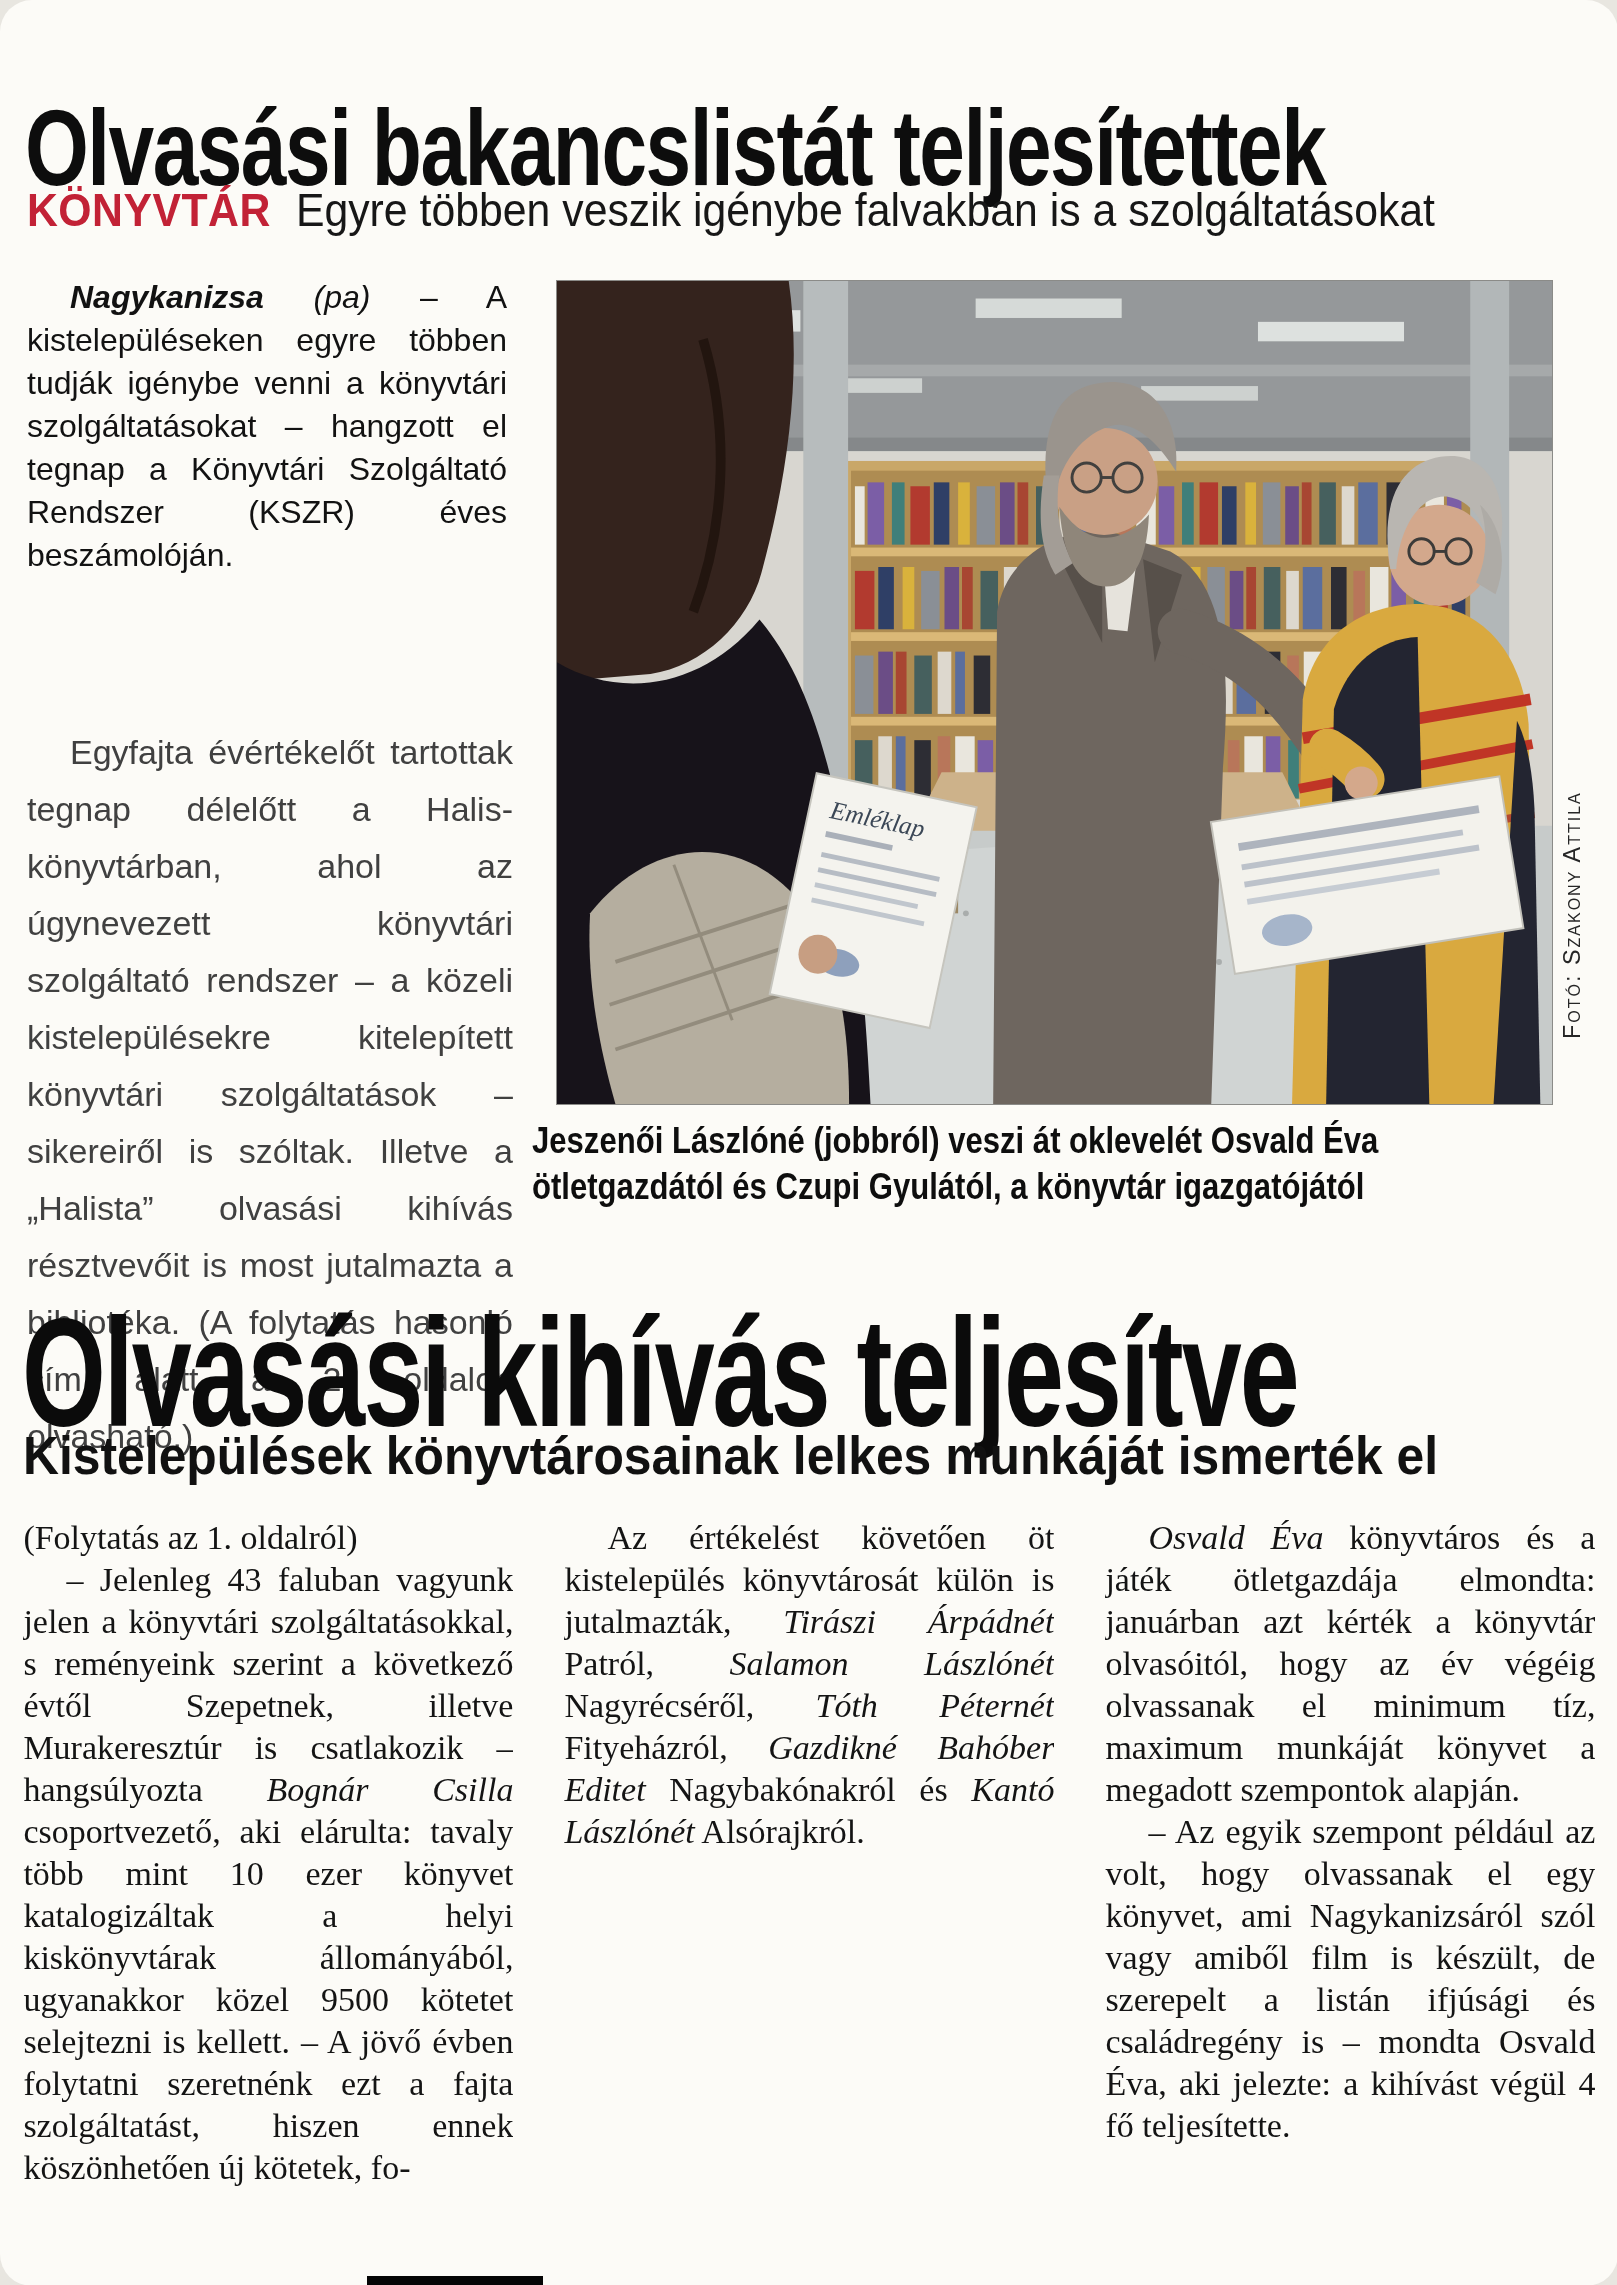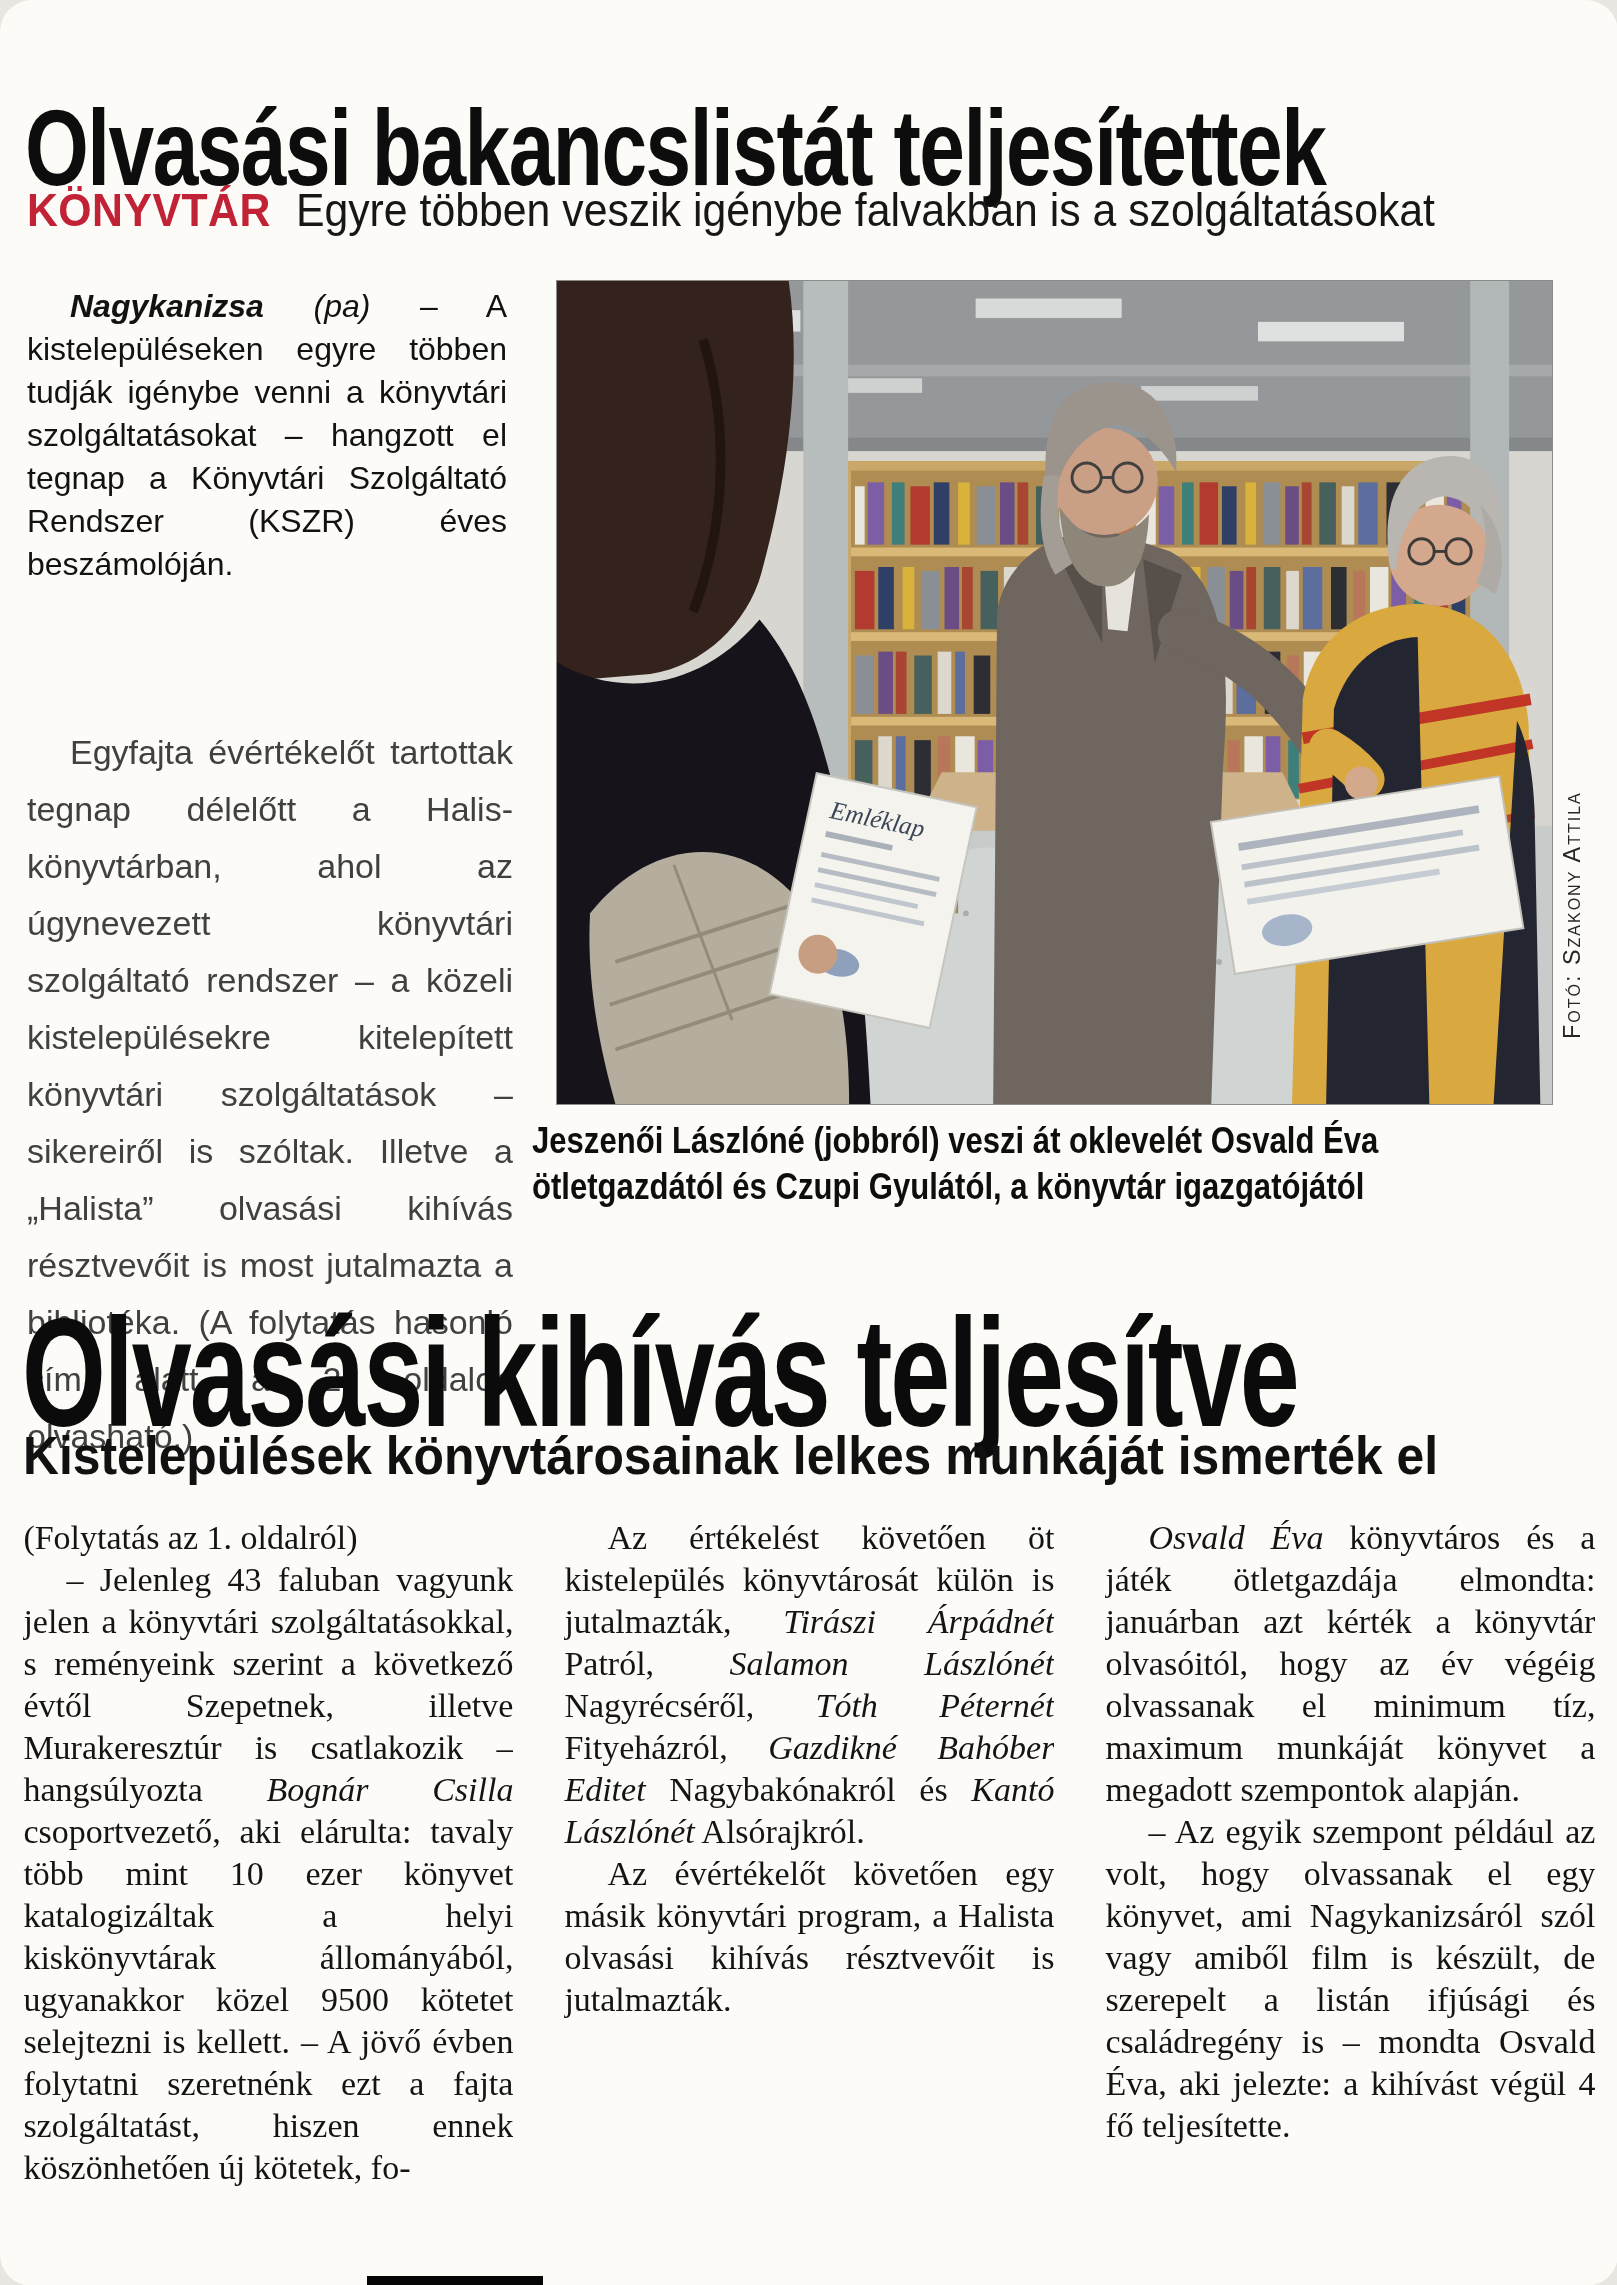--- a/index.html
+++ b/index.html
@@ -25,21 +25,21 @@
   }
   .kicker{
     position:absolute;left:27px;top:183px;white-space:nowrap;
     font-family:"Liberation Sans",sans-serif;font-size:46px;
     transform:scaleX(.93);transform-origin:0 0;
   }
   .kicker-label{font-weight:bold;color:#c22236;margin-right:27px;letter-spacing:0.5px;}
   .kicker-text{color:#171717;}
 
   .story1-lead{
-    position:absolute;left:27px;top:285px;width:480px;
+    position:absolute;left:27px;top:276px;width:480px;
     font-family:"Liberation Sans",sans-serif;
     font-size:32px;line-height:43px;text-align:justify;color:#121212;
   }
   .story1-body{
     position:absolute;left:27px;top:724px;width:486px;
     font-family:Liberation Sans, sans-serif;
     font-size:34px;line-height:57px;text-align:justify;color:#404040;
   }
 
   .photo{
@@ -362,21 +362,20 @@
   <h1 class="headline2">Olvasási kihívás teljesítve</h1>
   <div class="subhead2">Kistelepülések könyvtárosainak lelkes munkáját ismerték el</div>
 
   <div class="cols">
     <div class="col">
         <p class="center"><span>(Folytatás az 1. oldalról)</span></p>
         <p class="indent"><span>– Jelenleg 43 faluban vagyunk jelen a könyvtári szolgáltatásokkal, s reményeink szerint a következő évtől Szepetnek, illetve Murakeresztúr is csatlakozik – hangsúlyozta </span><span class="it">Bognár Csilla</span><span> csoportvezető, aki elárulta: tavaly több mint 10 ezer könyvet katalogizáltak a helyi kiskönyvtárak állományából, ugyanakkor közel 9500 kötetet selejtezni is kellett. – A jövő évben folytatni szeretnénk ezt a fajta szolgáltatást, hiszen ennek köszönhetően új kötetek, fo-</span></p>
       </div>
     <div class="col">
         <p class="indent"><span>Az értékelést követően öt kistelepülés könyvtárosát külön is jutalmazták, </span><span class="it">Tirászi Árpádnét</span><span> Patról, </span><span class="it">Salamon Lászlónét</span><span> Nagyrécséről, </span><span class="it">Tóth Péternét</span><span> Fityeházról, </span><span class="it">Gazdikné Bahóber Editet</span><span> Nagybakónakról és </span><span class="it">Kantó Lászlónét</span><span> Alsórajkról.</span></p>
-        <p class="indent"><span>Az évértékelőt követően egy másik könyvtári program, a Halista olvasási kihívás résztvevőit is jutalmazták.</span></p>
       </div>
     <div class="col">
         <p class="indent"><span class="it">Osvald Éva</span><span> könyvtáros és a játék ötletgazdája elmondta: januárban azt kérték a könyvtár olvasóitól, hogy az év végéig olvassanak el minimum tíz, maximum munkáját könyvet a megadott szempontok alapján.</span></p>
         <p class="indent"><span>– Az egyik szempont például az volt, hogy olvassanak el egy könyvet, ami Nagykanizsáról szól vagy amiből film is készült, de szerepelt a listán ifjúsági és családregény is – mondta Osvald Éva, aki jelezte: a kihívást végül 4 fő teljesítette.</span></p>
       </div>
   </div>
 
   <div class="scan-bar"></div>
 </div>
 

